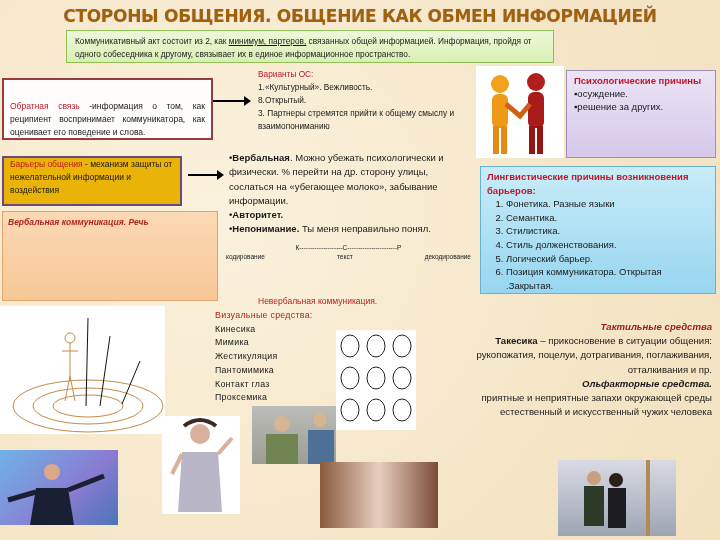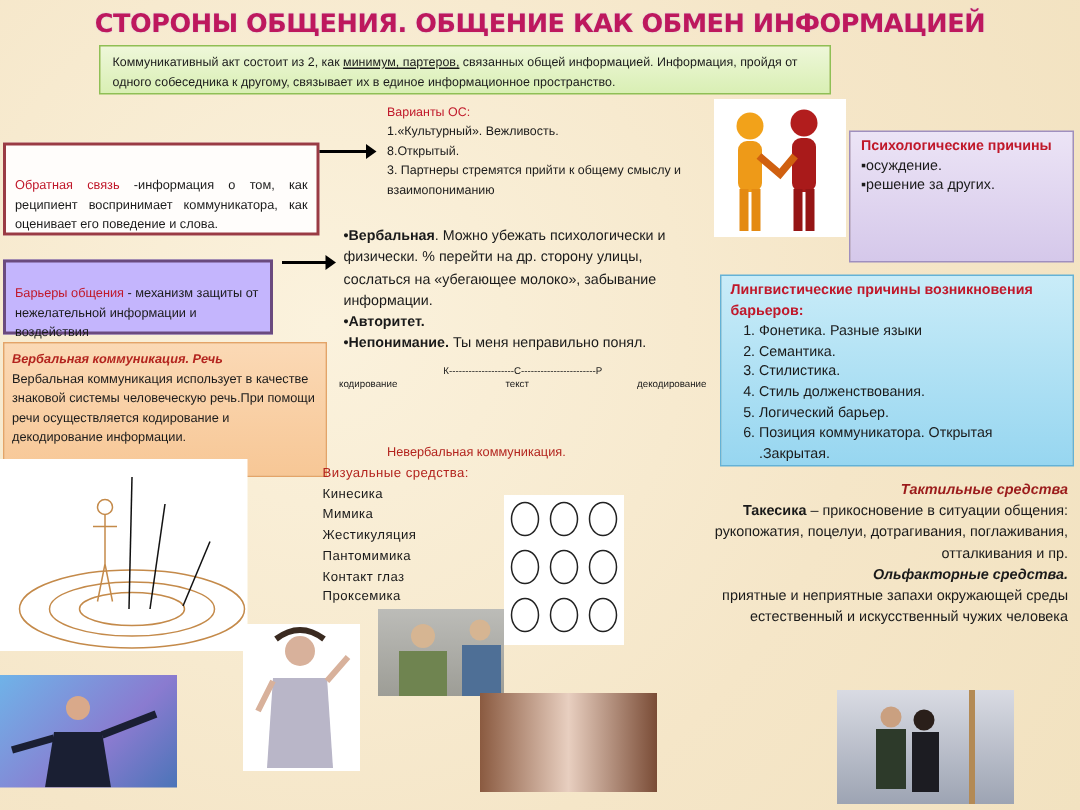--- a/index.html
+++ b/index.html
@@ -1,28 +1,28 @@
 <!DOCTYPE html>
 <html><head>
 <meta charset="utf-8">
 <style>
   html,body{margin:0;padding:0;}
   body{width:720px;height:540px;position:relative;overflow:hidden;
     background:#f7ecd2;
     background-image:radial-gradient(circle at 30% 40%, #fbf2dd 0%, #f5e6c8 60%, #f2e2c0 100%);
     font-family:"Liberation Sans",sans-serif;color:#1a1a1a;}
   .abs{position:absolute;}
-  .title{left:0;top:6px;width:720px;text-align:center;font-family:"DejaVu Sans",sans-serif;font-weight:bold;font-size:17px;color:#be185d;letter-spacing:-0.3px;text-shadow:0 0 1px #c9b6e0;}
+  .title{left:0;top:6px;width:720px;text-align:center;font-family:"DejaVu Sans",sans-serif;font-weight:bold;font-size:17px;color:#a16207;letter-spacing:-0.3px;text-shadow:0 0 1px #c9b6e0;}
   .intro{left:18px;top:30px;width:488px;height:33px;padding:4px 8px;box-sizing:border-box;background:linear-gradient(#eef7d9,#d9efb4);border:1px solid #8fbf55;font-size:8.3px;line-height:13px;margin-left:48px;}
   .intro u{text-decoration:underline;}
-  .box{box-sizing:border-box;font-size:8.5px;line-height:13px;margin-top:17px;}
+  .box{box-sizing:border-box;font-size:8.5px;line-height:13px;}
   .red{color:#c0182a;}
   .darkred{color:#9b1b1b;}
   .fb{left:2px;top:78px;width:211px;height:62px;background:#fffdfb;border:2px solid #9a3b44;padding:20px 6px;text-align:justify;}
-  .bar{left:2px;top:156px;width:180px;height:50px;background:#c4b5fd;border:2px solid #6a4a7e;padding:14px 6px;}
+  .bar{left:2px;top:156px;width:180px;height:50px;background:#eab308;border:2px solid #6a4a7e;padding:0 6px;}
   .verb{left:2px;top:211px;width:216px;height:90px;background:linear-gradient(#fbd9b5,#f7c796);border:1px solid #e4a468;padding:4px 5px;}
   .verb .hd{font-style:italic;font-weight:bold;color:#b3241e;}
   .arrow{height:2px;background:#000;}
   .arrow:after{content:"";position:absolute;right:-2px;top:-4px;border-left:7px solid #000;border-top:5px solid transparent;border-bottom:5px solid transparent;}
   .variants{left:258px;top:68px;width:200px;font-size:8.3px;line-height:13px;}
   .avoid{left:229px;top:151px;width:246px;font-size:9.5px;line-height:14.3px;}
   .code{left:226px;top:244px;width:245px;font-size:6.5px;}
   .psy{left:566px;top:70px;width:150px;height:88px;background:linear-gradient(#ece4f6,#d5c8ea);border:1px solid #9f8fbf;padding:3px 7px;font-size:9.5px;line-height:13px;}
   .ling{left:480px;top:166px;width:236px;height:128px;background:linear-gradient(#c9ecf8,#97d6f0);border:1px solid #64b2d6;padding:3px 6px;font-size:9.5px;line-height:13.6px;}
   .ling ol{margin:0;padding-left:19px;}
@@ -100,21 +100,20 @@
     <li>Семантика.</li>
     <li>Стилистика.</li>
     <li>Стиль долженствования.</li>
     <li>Логический барьер.</li>
     <li>Позиция коммуникатора. Открытая .Закрытая.</li>
   </ol>
 </div>
 
 <div class="abs box verb">
   <div class="hd">Вербальная коммуникация. Речь</div>
-  <div>Вербальная коммуникация использует в качестве знаковой системы человеческую речь.При помощи речи осуществляется кодирование и декодирование информации.</div>
 </div>
 
 <div class="img" style="left:0;top:306px;width:165px;height:128px;background:#fff;">
   <svg width="165" height="128" viewBox="0 0 165 128">
     <ellipse cx="88" cy="100" rx="75" ry="26" fill="none" stroke="#c48a4a" stroke-width="1"></ellipse>
     <ellipse cx="88" cy="100" rx="55" ry="18" fill="none" stroke="#c48a4a" stroke-width="1"></ellipse>
     <ellipse cx="88" cy="100" rx="35" ry="11" fill="none" stroke="#c48a4a" stroke-width="1"></ellipse>
     <circle cx="70" cy="32" r="5" fill="none" stroke="#c48a4a"></circle>
     <path d="M70 37 L70 70 M62 45 L78 45 M70 70 L65 95 M70 70 L75 95" stroke="#c48a4a" fill="none"></path>
     <line x1="88" y1="12" x2="86" y2="100" stroke="#111"></line>

